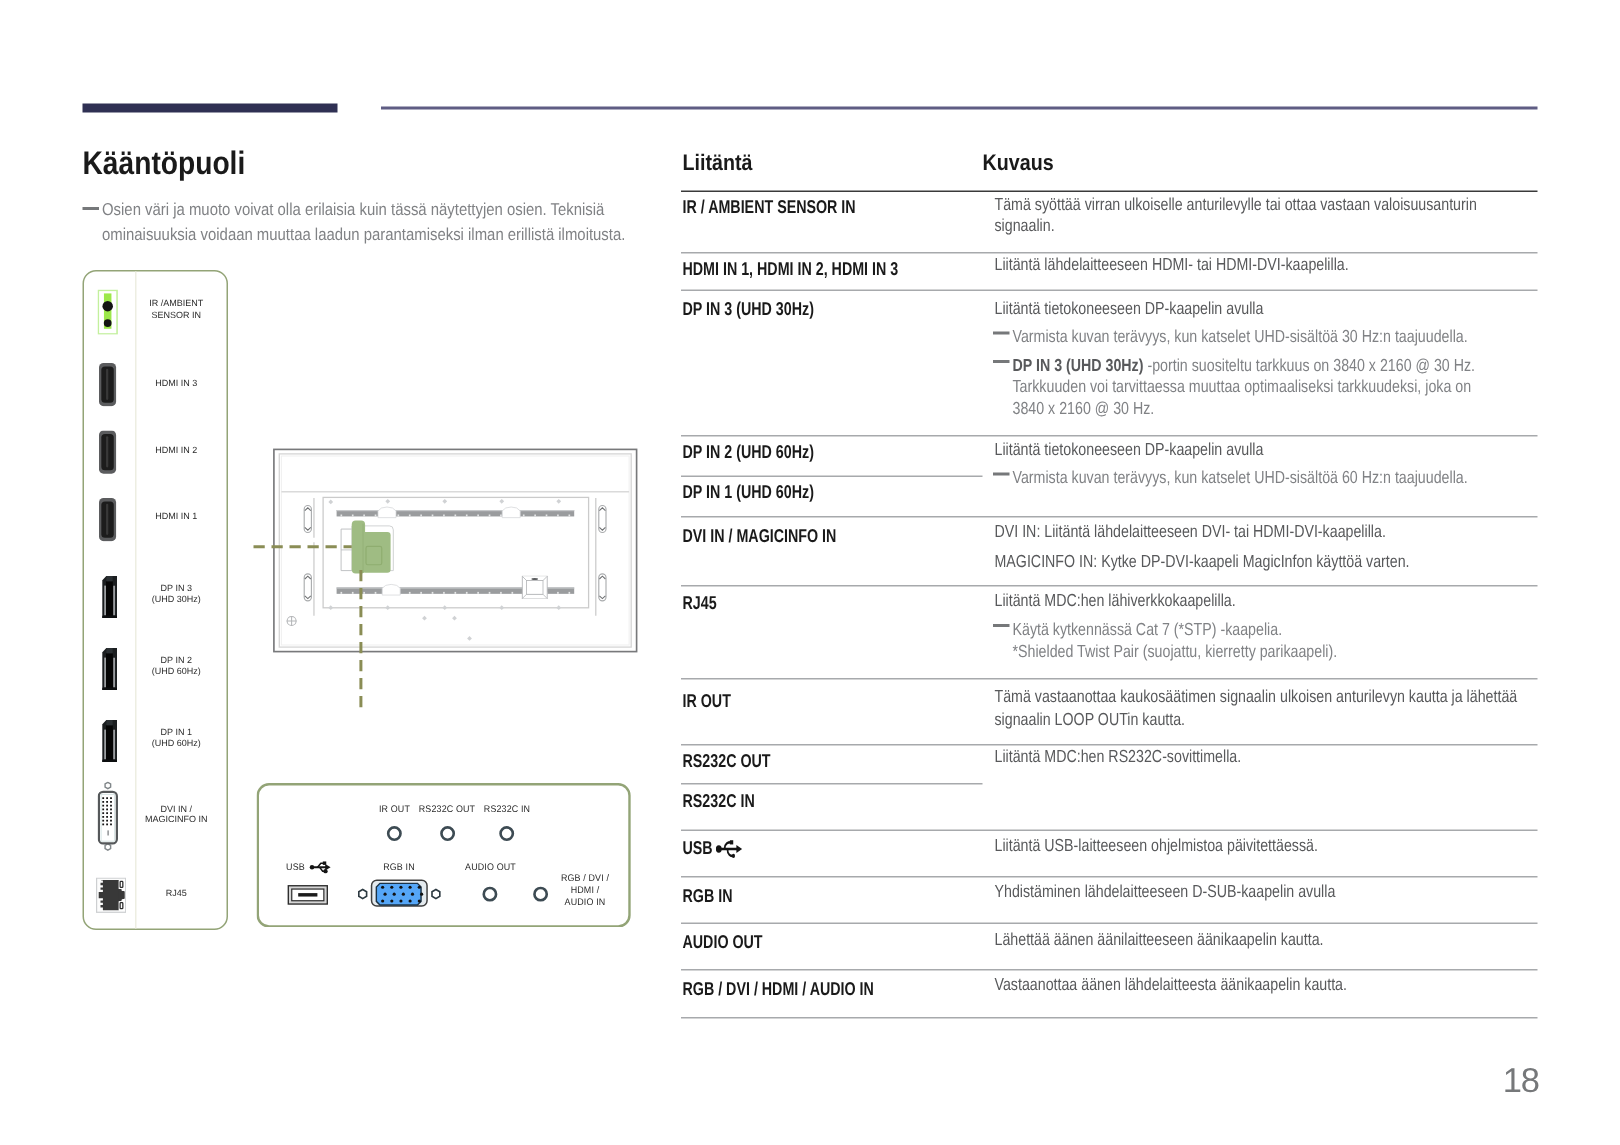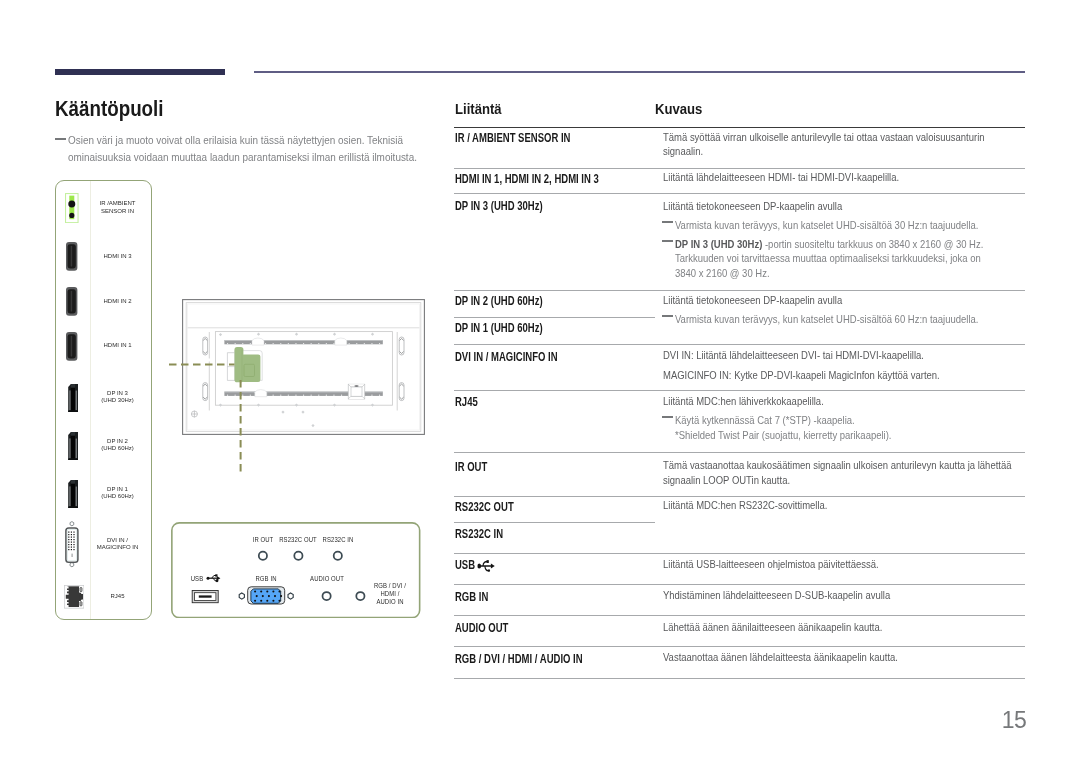--- a/index.html
+++ b/index.html
@@ -38,21 +38,21 @@
 
 <div class="page">
   <div class="abs hdr-bar"></div>
   <div class="abs hdr-line"></div>
   <div class="abs title">Kääntöpuoli</div>
   <div class="abs note">
     <span class="dash"></span>
     <span class="txt" style="top:0px">Osien väri ja muoto voivat olla erilaisia kuin tässä näytettyjen osien. Teknisiä</span>
     <span class="txt" style="top:16.8px">ominaisuuksia voidaan muuttaa laadun parantamiseksi ilman erillistä ilmoitusta.</span>
   </div>
-  <div class="abs pageno">15</div>
+  <div class="abs pageno">18</div>
 <div class="abs sidepanel">
   <div class="vline"></div>
   <div class="sp-port" style="left:9.3px;top:12.1px"><svg width="13.4" height="30" viewBox="0 0 13.4 30">
           <rect x="0.55" y="0.55" width="12.5" height="29.1" fill="#ffffff" stroke="#c3f09d" stroke-width="1.05"></rect>
           <rect x="4.3" y="2.6" width="5.0" height="23.6" fill="#9ce84a"></rect>
           <circle cx="6.8" cy="11.1" r="3.5" fill="#141414"></circle>
           <circle cx="6.8" cy="22.4" r="2.6" fill="#141414"></circle>
         </svg></div>
   <div class="sp-label" style="top:19.4px">
         <div>IR /AMBIENT</div>

